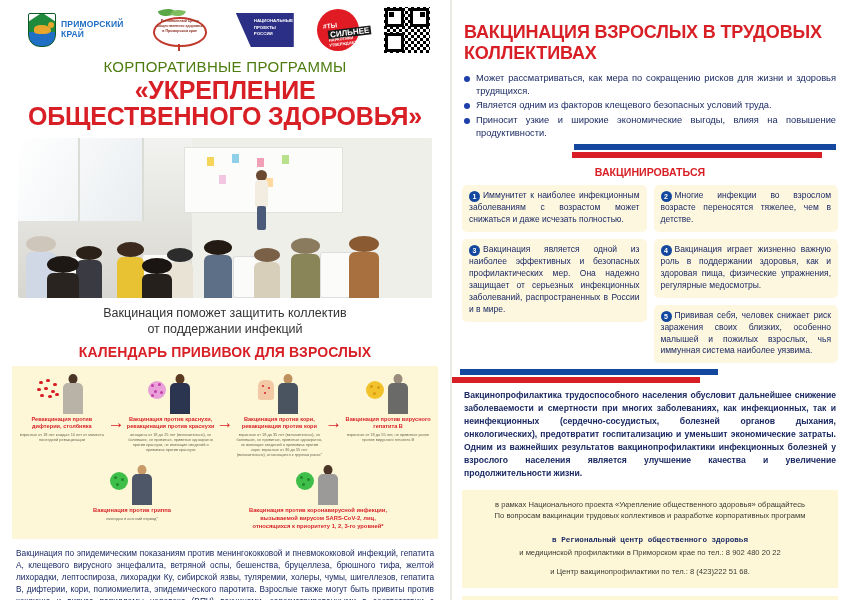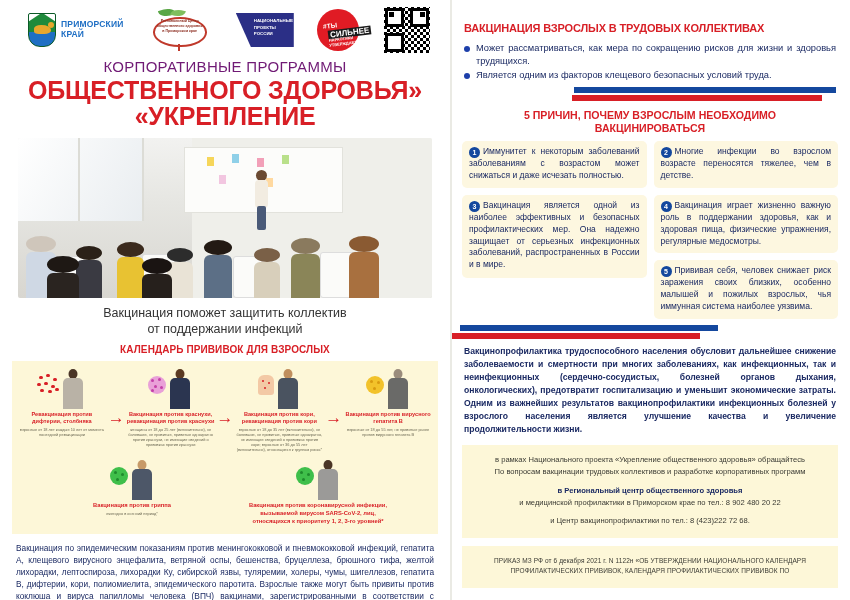--- a/index.html
+++ b/index.html
@@ -58,21 +58,21 @@
       repeating-linear-gradient(0deg,#000 0 3px,#fff 3px 6px);
       background-blend-mode:difference;border:2px solid #fff;position:relative;}
   .qr:before,.qr:after{content:"";position:absolute;width:13px;height:13px;border:3px solid #000;background:#fff;}
   .qr:before{left:1px;top:1px;box-shadow:28px 0 0 -3px #000,28px 0 0 0 transparent;}
   .qr:after{left:1px;bottom:1px;}
   .qr .e3{position:absolute;right:1px;top:1px;width:13px;height:13px;border:3px solid #000;background:#fff;}
   .qr .c1{position:absolute;left:5px;top:5px;width:5px;height:5px;background:#000;}
   .qr .c2{position:absolute;right:5px;top:5px;width:5px;height:5px;background:#000;}
   .qr .c3{position:absolute;left:5px;bottom:5px;width:5px;height:5px;background:#000;}
 
-  .prog-sub{text-align:center;font-size:15px;color:#701a75;letter-spacing:.3px;margin-top:6px;}
+  .prog-sub{text-align:center;font-size:15px;color:#4d7c0f;letter-spacing:.3px;margin-top:6px;}
   .prog-title{text-align:center;font-size:25px;font-weight:bold;color:#d81f26;line-height:1.05;
               letter-spacing:-.2px;margin-top:2px;}
 
   .photo{margin:8px 18px 0 18px;height:160px;border-radius:2px;position:relative;overflow:hidden;
          background:linear-gradient(180deg,#f2f2f0 0%,#e6e6e2 40%,#d8d6d0 100%);}
   .photo .wall{position:absolute;right:0;top:0;width:58%;height:100%;background:#efefea;}
   .photo .board{position:absolute;left:40%;top:6%;width:38%;height:40%;background:#fcfcfa;
          border:1px solid #e2e2dc;}
   .photo .note{position:absolute;width:7px;height:9px;}
   .photo .win{position:absolute;left:0;top:0;width:30%;height:52%;
@@ -82,21 +82,21 @@
   .photo .speaker .h{position:absolute;left:2px;top:0;width:11px;height:11px;border-radius:50%;background:#6b4a32;}
   .photo .speaker .b{position:absolute;left:1px;top:10px;width:13px;height:28px;background:#f2ece1;border-radius:4px;}
   .photo .speaker .l{position:absolute;left:3px;top:36px;width:9px;height:24px;background:#4a5a78;border-radius:2px;}
   .photo .row{position:absolute;left:0;bottom:0;width:100%;height:62%;}
   .photo .person{position:absolute;bottom:0;}
   .photo .person .head{width:100%;border-radius:50%;}
   .photo .person .body{width:100%;border-radius:6px 6px 0 0;}
   .photo .chair{position:absolute;bottom:0;background:#fbfbf9;border:1px solid #ddd;border-radius:3px;}
 
   .cap{text-align:center;font-size:12.5px;color:#333;line-height:1.28;margin:7px 20px 0;}
-  .cal-title{text-align:center;font-size:10px;font-weight:bold;color:#d81f26;margin-top:7px;letter-spacing:.1px;}
+  .cal-title{text-align:center;font-size:14px;font-weight:bold;color:#d81f26;margin-top:7px;letter-spacing:.1px;}
 
   .calendar{margin:6px 12px 0 12px;background:#fdf7d8;padding:6px 4px 8px;position:relative;}
   .cal-row{display:flex;align-items:flex-start;justify-content:space-between;}
   .cal-item{width:100px;text-align:center;position:relative;}
   .cal-art{height:42px;position:relative;display:flex;align-items:flex-end;justify-content:center;gap:1px;}
   .cal-art .fig{width:26px;height:40px;position:relative;}
   .cal-art .fig .hd{position:absolute;left:50%;transform:translateX(-50%);top:0;width:9px;height:10px;border-radius:50%;}
   .cal-art .fig .bd{position:absolute;left:50%;transform:translateX(-50%);top:9px;width:20px;height:31px;border-radius:5px 5px 0 0;}
   .germ{width:18px;height:18px;border-radius:50%;position:relative;align-self:center;margin-bottom:6px;}
   .germ i{position:absolute;width:3px;height:3px;border-radius:50%;background:inherit;}
@@ -110,21 +110,21 @@
   .cal-note{font-size:3.9px;color:#6d6a55;line-height:1.32;margin-top:1.5px;padding:0 3px;}
   .cal-row2{display:flex;justify-content:center;gap:46px;margin-top:6px;}
   .cal-item2{width:140px;text-align:center;}
   .cal-lab2{font-size:5.8px;font-weight:bold;color:#d81f26;line-height:1.32;margin-top:2px;}
   .cal-note2{font-size:3.9px;color:#6d6a55;line-height:1.3;margin-top:1px;}
 
   .bottom-p{margin:8px 16px 0 16px;font-size:8.3px;line-height:1.45;color:#1b2a63;text-align:justify;}
 
   
   .right{position:relative;width:400px;height:600px;background:#ffffff;padding:0;box-sizing:border-box;}
-  .r-title{color:#d81f26;font-weight:bold;font-size:11px;letter-spacing:-.15px;margin:22px 14px 0 14px;}
+  .r-title{color:#d81f26;font-weight:bold;font-size:18px;letter-spacing:-.15px;margin:22px 14px 0 14px;}
   .r-bullets{margin:8px 14px 0 14px;font-size:9.3px;line-height:1.42;color:#1b2a63;}
   .r-bullets li{list-style:none;text-align:justify;margin-bottom:1px;position:relative;padding-left:12px;}
   .r-bullets li:before{content:"";position:absolute;left:0;top:4px;width:6px;height:6px;border-radius:50%;background:#1d3faa;}
   .r-bullets ul{margin:0;padding:0;}
 
   .flagbars{margin:4px 14px 0 0;display:flex;flex-direction:column;align-items:flex-end;}
   .bar-blue{width:262px;height:6px;background:#14489e;margin-left:auto;}
   .bar-red{width:250px;height:6px;background:#d81f26;margin:2px 14px 0 auto;}
 
   .r-sub{color:#d81f26;font-weight:bold;font-size:10.6px;text-align:center;line-height:1.25;margin:8px 30px 0;}
@@ -138,21 +138,21 @@
        font-size:7px;font-weight:bold;text-align:center;line-height:11px;vertical-align:-1px;margin-right:3px;}
 
   .flagbars2{margin-top:6px;display:flex;flex-direction:column;}
   .bar2-blue{width:258px;height:6px;background:#14489e;margin-left:10px;}
   .bar2-red{width:250px;height:6px;background:#d81f26;margin:2px 0 0 0;}
 
   .r-para{margin:6px 14px 0 14px;font-size:8.6px;line-height:1.5;font-weight:bold;color:#1b2a63;text-align:justify;}
 
   .contact{margin:10px 12px 0 12px;background:#fdf7d8;padding:9px 10px 11px;text-align:center;
            font-size:7.6px;line-height:1.55;color:#3a3a33;}
-  .contact .l2{margin-top:7px;}
+  .contact .l2{margin-top:13px;font-family:Liberation Mono, monospace;}
   .contact b{color:#1b2a63;}
   .contact .l3{margin-top:7px;}
 
   .order{margin:8px 12px 0 12px;background:#fdf7d8;padding:10px 12px 12px;text-align:center;
          font-size:6.5px;line-height:1.5;color:#3a3a33;letter-spacing:.1px;}
   .frame-l{position:absolute;left:0;top:0;width:2px;height:600px;background:#eaeae4;}
 </style>
 </head>
 <body>
 
@@ -194,22 +194,22 @@
       <div class="qr">
         <div class="e3"></div>
           <div class="c1"></div>
           <div class="c2"></div>
           <div class="c3"></div>
       </div>
     </div>
 
     <div class="prog-sub">КОРПОРАТИВНЫЕ ПРОГРАММЫ</div>
     <div class="prog-title">
+      <div>«УКРЕПЛЕНИЕ</div>
       <div>ОБЩЕСТВЕННОГО ЗДОРОВЬЯ»</div>
-      <div>«УКРЕПЛЕНИЕ</div>
     </div>
 
     <div class="photo">
       <div class="wall"></div>
       <div class="win"></div>
       <div class="board">
         <div class="note" style="left:14%;top:14%;background:#f6d65a;"></div>
         <div class="note" style="left:30%;top:10%;background:#8fd0e8;"></div>
         <div class="note" style="left:46%;top:16%;background:#f2a0b8;"></div>
         <div class="note" style="left:62%;top:11%;background:#b9e08a;"></div>
@@ -399,37 +399,37 @@
 
   <div class="right">
     <div class="frame-l"></div>
 
     <div class="r-title">ВАКЦИНАЦИЯ ВЗРОСЛЫХ В ТРУДОВЫХ КОЛЛЕКТИВАХ</div>
 
     <div class="r-bullets">
       <ul>
         <li>Может рассматриваться, как мера по сокращению рисков для жизни и здоровья трудящихся.</li>
         <li>Является одним из факторов клещевого безопасных условий труда.</li>
+        <li>Приносит узкие и широкие экономические выгоды, влияя на повышение продуктивности.</li>
       </ul>
     </div>
 
     <div class="flagbars">
       <div class="bar-blue"></div>
       <div class="bar-red"></div>
     </div>
 
     <div class="r-sub">
-      <div>5 ПРИЧИН, ПОЧЕМУ ВЗРОСЛЫМ НЕОБХОДИМО</div>
       <div>ВАКЦИНИРОВАТЬСЯ</div>
     </div>
 
     <div class="reasons">
       <div class="col">
         <div class="rcard">
-          <span class="num">1</span><span>Иммунитет к некоторым заболеваний заболеваниям с возрастом может снижаться и даже исчезать полностью.</span>
+          <span class="num">1</span><span>Иммунитет к наиболее инфекционным заболеваниям с возрастом может снижаться и даже исчезать полностью.</span>
         </div>
         <div class="rcard tall">
           <span class="num">3</span><span>Вакцинация является одной из наиболее эффективных и безопасных профилактических мер. Она надежно защищает от серьезных инфекционных заболеваний, распространенных в России и в мире.</span>
         </div>
       </div>
       <div class="col">
         <div class="rcard">
           <span class="num">2</span><span>Многие инфекции во взрослом возрасте переносятся тяжелее, чем в детстве.</span>
         </div>
         <div class="rcard">
@@ -446,21 +446,21 @@
       <div class="bar2-red"></div>
     </div>
 
     <div class="r-para">Вакцинопрофилактика трудоспособного населения обусловит дальнейшее снижение заболеваемости и смертности при многих заболеваниях, как инфекционных, так и неинфекционных (сердечно-сосудистых, болезней органов дыхания, онкологических), предотвратит госпитализацию и уменьшит экономические затраты. Одним из важнейших результатов вакцинопрофилактики инфекционных болезней у взрослого населения является улучшение качества и увеличение продолжительности жизни.</div>
 
     <div class="contact">
       <div>в рамках Национального проекта «Укрепление общественного здоровья» обращайтесь</div>
       <div>По вопросам вакцинации трудовых коллективов  и разработке корпоративных программ</div>
       <div class="l2"><b>в Региональный центр общественного здоровья</b></div>
       <div>и медицинской профилактики в Приморском крае по тел.: 8 902 480 20 22</div>
-      <div class="l3">и Центр вакцинопрофилактики по тел.: 8 (423)222 72 68.</div>
+      <div class="l3">и Центр вакцинопрофилактики по тел.: 8 (423)222 51 68.</div>
     </div>
 
     <div class="order">
       <div>ПРИКАЗ МЗ РФ от 6 декабря 2021 г. N 1122н «ОБ УТВЕРЖДЕНИИ НАЦИОНАЛЬНОГО КАЛЕНДАРЯ</div>
       <div>ПРОФИЛАКТИЧЕСКИХ ПРИВИВОК, КАЛЕНДАРЯ ПРОФИЛАКТИЧЕСКИХ ПРИВИВОК ПО</div>
 
     </div>
   </div>
 </div>
 

